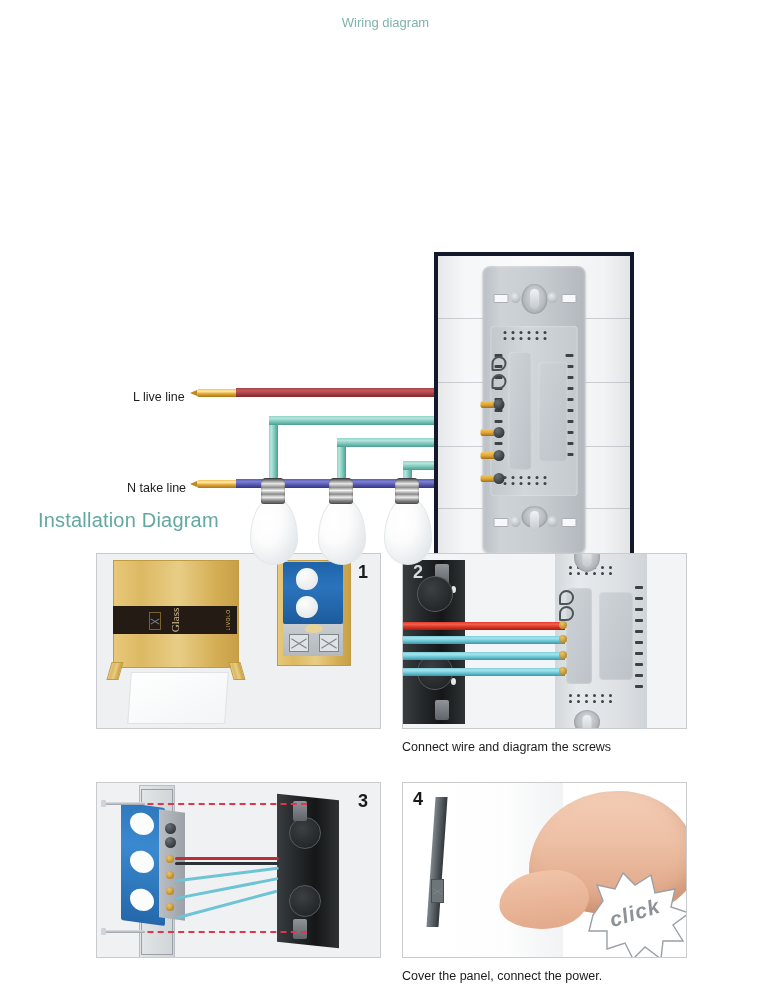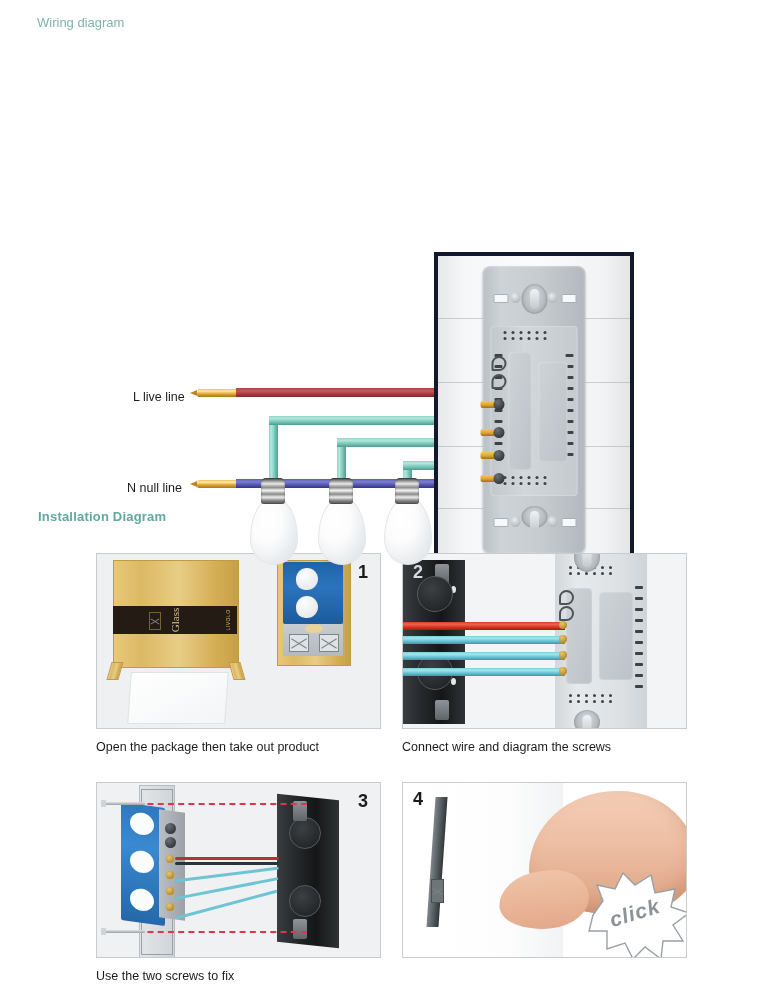--- a/index.html
+++ b/index.html
@@ -32,31 +32,31 @@
     margin: 0;
     white-space: nowrap;
   }
   .sub-title {
     font-size: 13px;
     font-weight: 400;
     color: #7fb3ad;
     margin: 0;
     padding-left: 3px;
     line-height: 18px;
+    text-align: center;
   }
 
   
   .section-heading {
     position: absolute;
     left: 38px;
     top: 509px;
-    font-size: 13px;
+    font-size: 20px;
     color: #62a8a2;
     letter-spacing: 0.2px;
-    font-weight: bold;
   }
 
   
   .wiring-block {
     position: absolute;
     left: 0;
     top: 120px;
     width: 634px;
     height: 365px;
   }
@@ -502,21 +502,21 @@
 </head>
 <body>
 
 <div class="page-header">
   <p class="sub-title">Wiring diagram</p>
 </div>
 
 <div class="wiring-block">
 
   <div class="wire-label label-live">L live line</div>
-  <div class="wire-label label-null">N null line</div>
+  <div class="wire-label label-null">N take line</div>
 
   <div class="copper" style="left:197px; top:269px; width:42px;"></div>
   <div class="wire-live" style="left:236px; top:268px; width:253px;"></div>
 
   <div class="copper" style="left:197px; top:360px; width:42px;"></div>
   <div class="wire-null" style="left:236px; top:359px; width:253px;"></div>
 
   <div class="wire-sw vert" style="left:269px; top:296px; width:9px; height:68px;"></div>
   <div class="wire-sw" style="left:269px; top:296px; width:221px; height:9px;"></div>
 
@@ -664,21 +664,20 @@
         <div class="carton" style="left:180px; top:6px; width:72px; height:104px;"></div>
         <div class="pcb" style="left:186px; top:8px; width:60px; height:62px;">
           <div class="pcb-btn" style="left:13px; top:6px; width:22px; height:22px;"></div>
           <div class="pcb-btn" style="left:13px; top:34px; width:22px; height:22px;"></div>
         </div>
         <div class="grayblock" style="left:186px; top:70px; width:60px; height:32px;"></div>
         <div class="xbox" style="left:192px; top:80px; width:18px; height:16px;"></div>
         <div class="xbox" style="left:222px; top:80px; width:18px; height:16px;"></div>
         <div class="pcb-btn" style="left:208px; top:70px; width:18px; height:9px; background:#e8d49a;"></div>
       </div>
-      <div class="step-caption">Open the package then take out product</div>
     </div>
 
     <div class="step">
       <div class="step-figure" style="background:#f2f4f5;">
         <div class="backbox" style="left:0; top:6px; width:62px; height:164px;"></div>
         <div class="backbox-tab" style="left:32px; top:10px;"></div>
         <div class="backbox-hole" style="left:48px; top:32px;"></div>
         <div class="backbox-tab" style="left:32px; top:146px;"></div>
         <div class="backbox-hole" style="left:48px; top:124px;"></div>
         <div class="ko-circle" style="left:14px; top:22px; width:34px; height:34px;"></div>
@@ -782,34 +781,34 @@
         <div class="ko-circle" style="left:192px; top:102px; width:30px; height:30px;"></div>
         <div class="backbox-tab" style="left:196px; top:18px;"></div>
         <div class="backbox-tab" style="left:196px; top:136px;"></div>
 
         <div class="dash-line" style="left:30px; top:20px; width:180px;"></div>
         <div class="dash-line" style="left:30px; top:148px; width:180px;"></div>
 
         <div class="screw3" style="left:8px; top:19px; width:40px;"></div>
         <div class="screw3" style="left:8px; top:147px; width:40px;"></div>
       </div>
-      <div class="step-caption">Use the two screws to fix</div>
     </div>
 
     <div class="step">
       <div class="step-figure" style="background:#ffffff;">
         <div class="step-num num-dark" style="left:10px; top:6px;">4</div>
 
         <div class="panel4" style="left:36px; top:0; width:124px; height:176px;"></div>
         <div class="panel4-edge" style="left:28px; top:14px; width:12px; height:130px; transform:skewX(-4deg);"></div>
         <div class="xbox" style="left:28px; top:96px; width:11px; height:22px; background:#6e7579; border-color:#4a4f52;"></div>
 
         <div class="finger" style="left:126px; top:8px; width:168px; height:124px;"></div>
         <div class="fingertip" style="left:96px; top:88px; width:90px; height:58px; transform:rotate(-6deg);"></div>
 
         <svg style="position:absolute; left:182px; top:86px; width:110px; height:92px; z-index:25;" viewBox="0 0 110 92">
           <polygon points="8,46 18,32 12,16 30,20 38,4 50,16 66,6 70,24 90,20 86,38 104,44 88,56 98,72 78,72 76,90 60,78 48,90 40,74 22,80 22,62 4,62" fill="#ffffff" stroke="#9aa0a5" stroke-width="1.4"></polygon>
         </svg>
         <div class="burst-label" style="left:206px; top:118px;">click</div>
       </div>
+      <div class="step-caption">Cover the panel, connect the power.</div>
     </div>
   </div>
 </div>
 
 </body></html>

